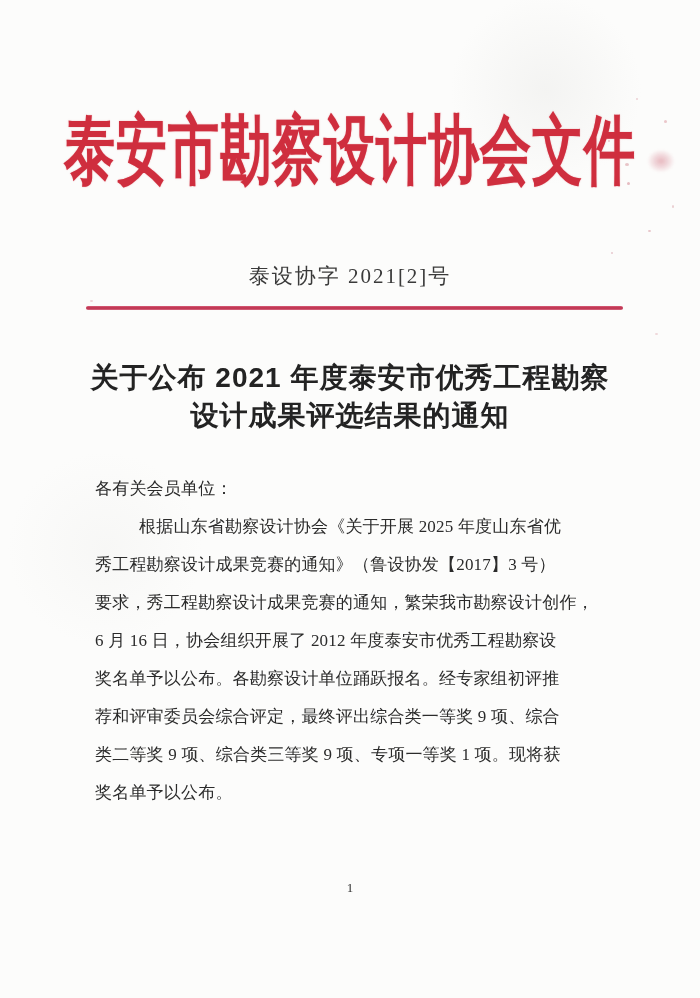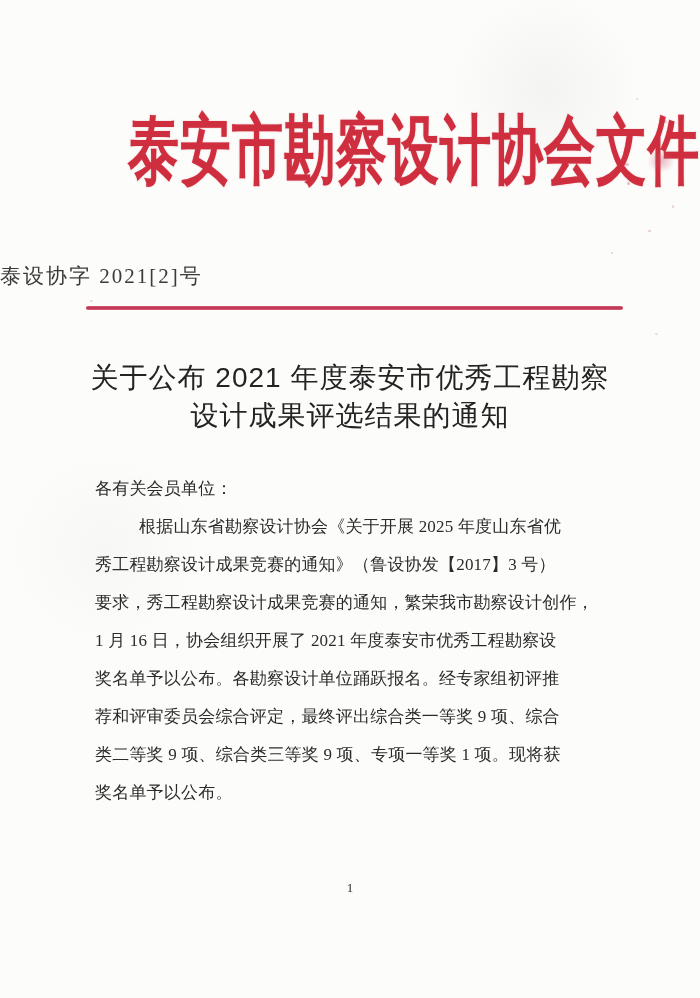--- a/index.html
+++ b/index.html
@@ -24,42 +24,42 @@
   }
   
   .org-header-wrap {
     position: absolute;
     top: 112px;
     left: 0;
     width: 700px;
     height: 100px;
     display: flex;
     align-items: flex-start;
-    justify-content: flex-end;
+    justify-content: center;
     pointer-events: none;
   }
   .org-header {
     font-family: "DejaVu Serif", "Liberation Serif", serif;
     font-weight: bold;
     font-size: 51px;
     line-height: 51px;
     letter-spacing: 1px;
     color: #cf2e3e;
     transform: scaleY(1.48);
     transform-origin: top center;
     white-space: nowrap;
     text-shadow: 0 0 1px rgba(207,46,62,0.55);
   }
   
   .doc-number {
     position: absolute;
     top: 262px;
     left: 0;
     width: 700px;
-    text-align: left;
+    text-align: center;
     font-size: 21px;
     letter-spacing: 2px;
     color: #3a3a3a;
     font-family: "Liberation Serif", "DejaVu Serif", serif;
   }
   
   .red-rule {
     position: absolute;
     top: 306px;
     left: 86px;
@@ -69,21 +69,21 @@
     border-radius: 2px;
   }
   
   .notice-title {
     position: absolute;
     top: 359px;
     left: 0;
     width: 700px;
     text-align: center;
     font-family: "Liberation Sans", "DejaVu Sans", sans-serif;
-    font-weight: normal;
+    font-weight: bold;
     font-size: 28px;
     line-height: 38px;
     color: #232323;
     letter-spacing: 1px;
   }
   
   .body-block {
     position: absolute;
     top: 470px;
     left: 95px;
@@ -144,21 +144,21 @@
   <div class="notice-title">
     <div>关于公布 2021 年度泰安市优秀工程勘察</div>
     <div>设计成果评选结果的通知</div>
   </div>
 
   <div class="body-block">
     <div class="body-line">各有关会员单位：</div>
     <div class="body-line indent">根据山东省勘察设计协会《关于开展 2025 年度山东省优</div>
     <div class="body-line">秀工程勘察设计成果竞赛的通知》（鲁设协发【2017】3 号）</div>
     <div class="body-line">要求，秀工程勘察设计成果竞赛的通知，繁荣我市勘察设计创作，</div>
-    <div class="body-line">1 月 16 日，协会组织开展了 2021 年度泰安市优秀工程勘察设</div>
+    <div class="body-line">6 月 16 日，协会组织开展了 2012 年度泰安市优秀工程勘察设</div>
     <div class="body-line">奖名单予以公布。各勘察设计单位踊跃报名。经专家组初评推</div>
     <div class="body-line">荐和评审委员会综合评定，最终评出综合类一等奖 9 项、综合</div>
     <div class="body-line">类二等奖 9 项、综合类三等奖 9 项、专项一等奖 1 项。现将获</div>
     <div class="body-line">奖名单予以公布。</div>
   </div>
 
   <div class="page-number">1</div>
 
   <div class="smudge"></div>
   <div class="noise" style="left:627px;top:182px;width:3px;height:3px;background:rgba(190,70,85,0.35);"></div>

